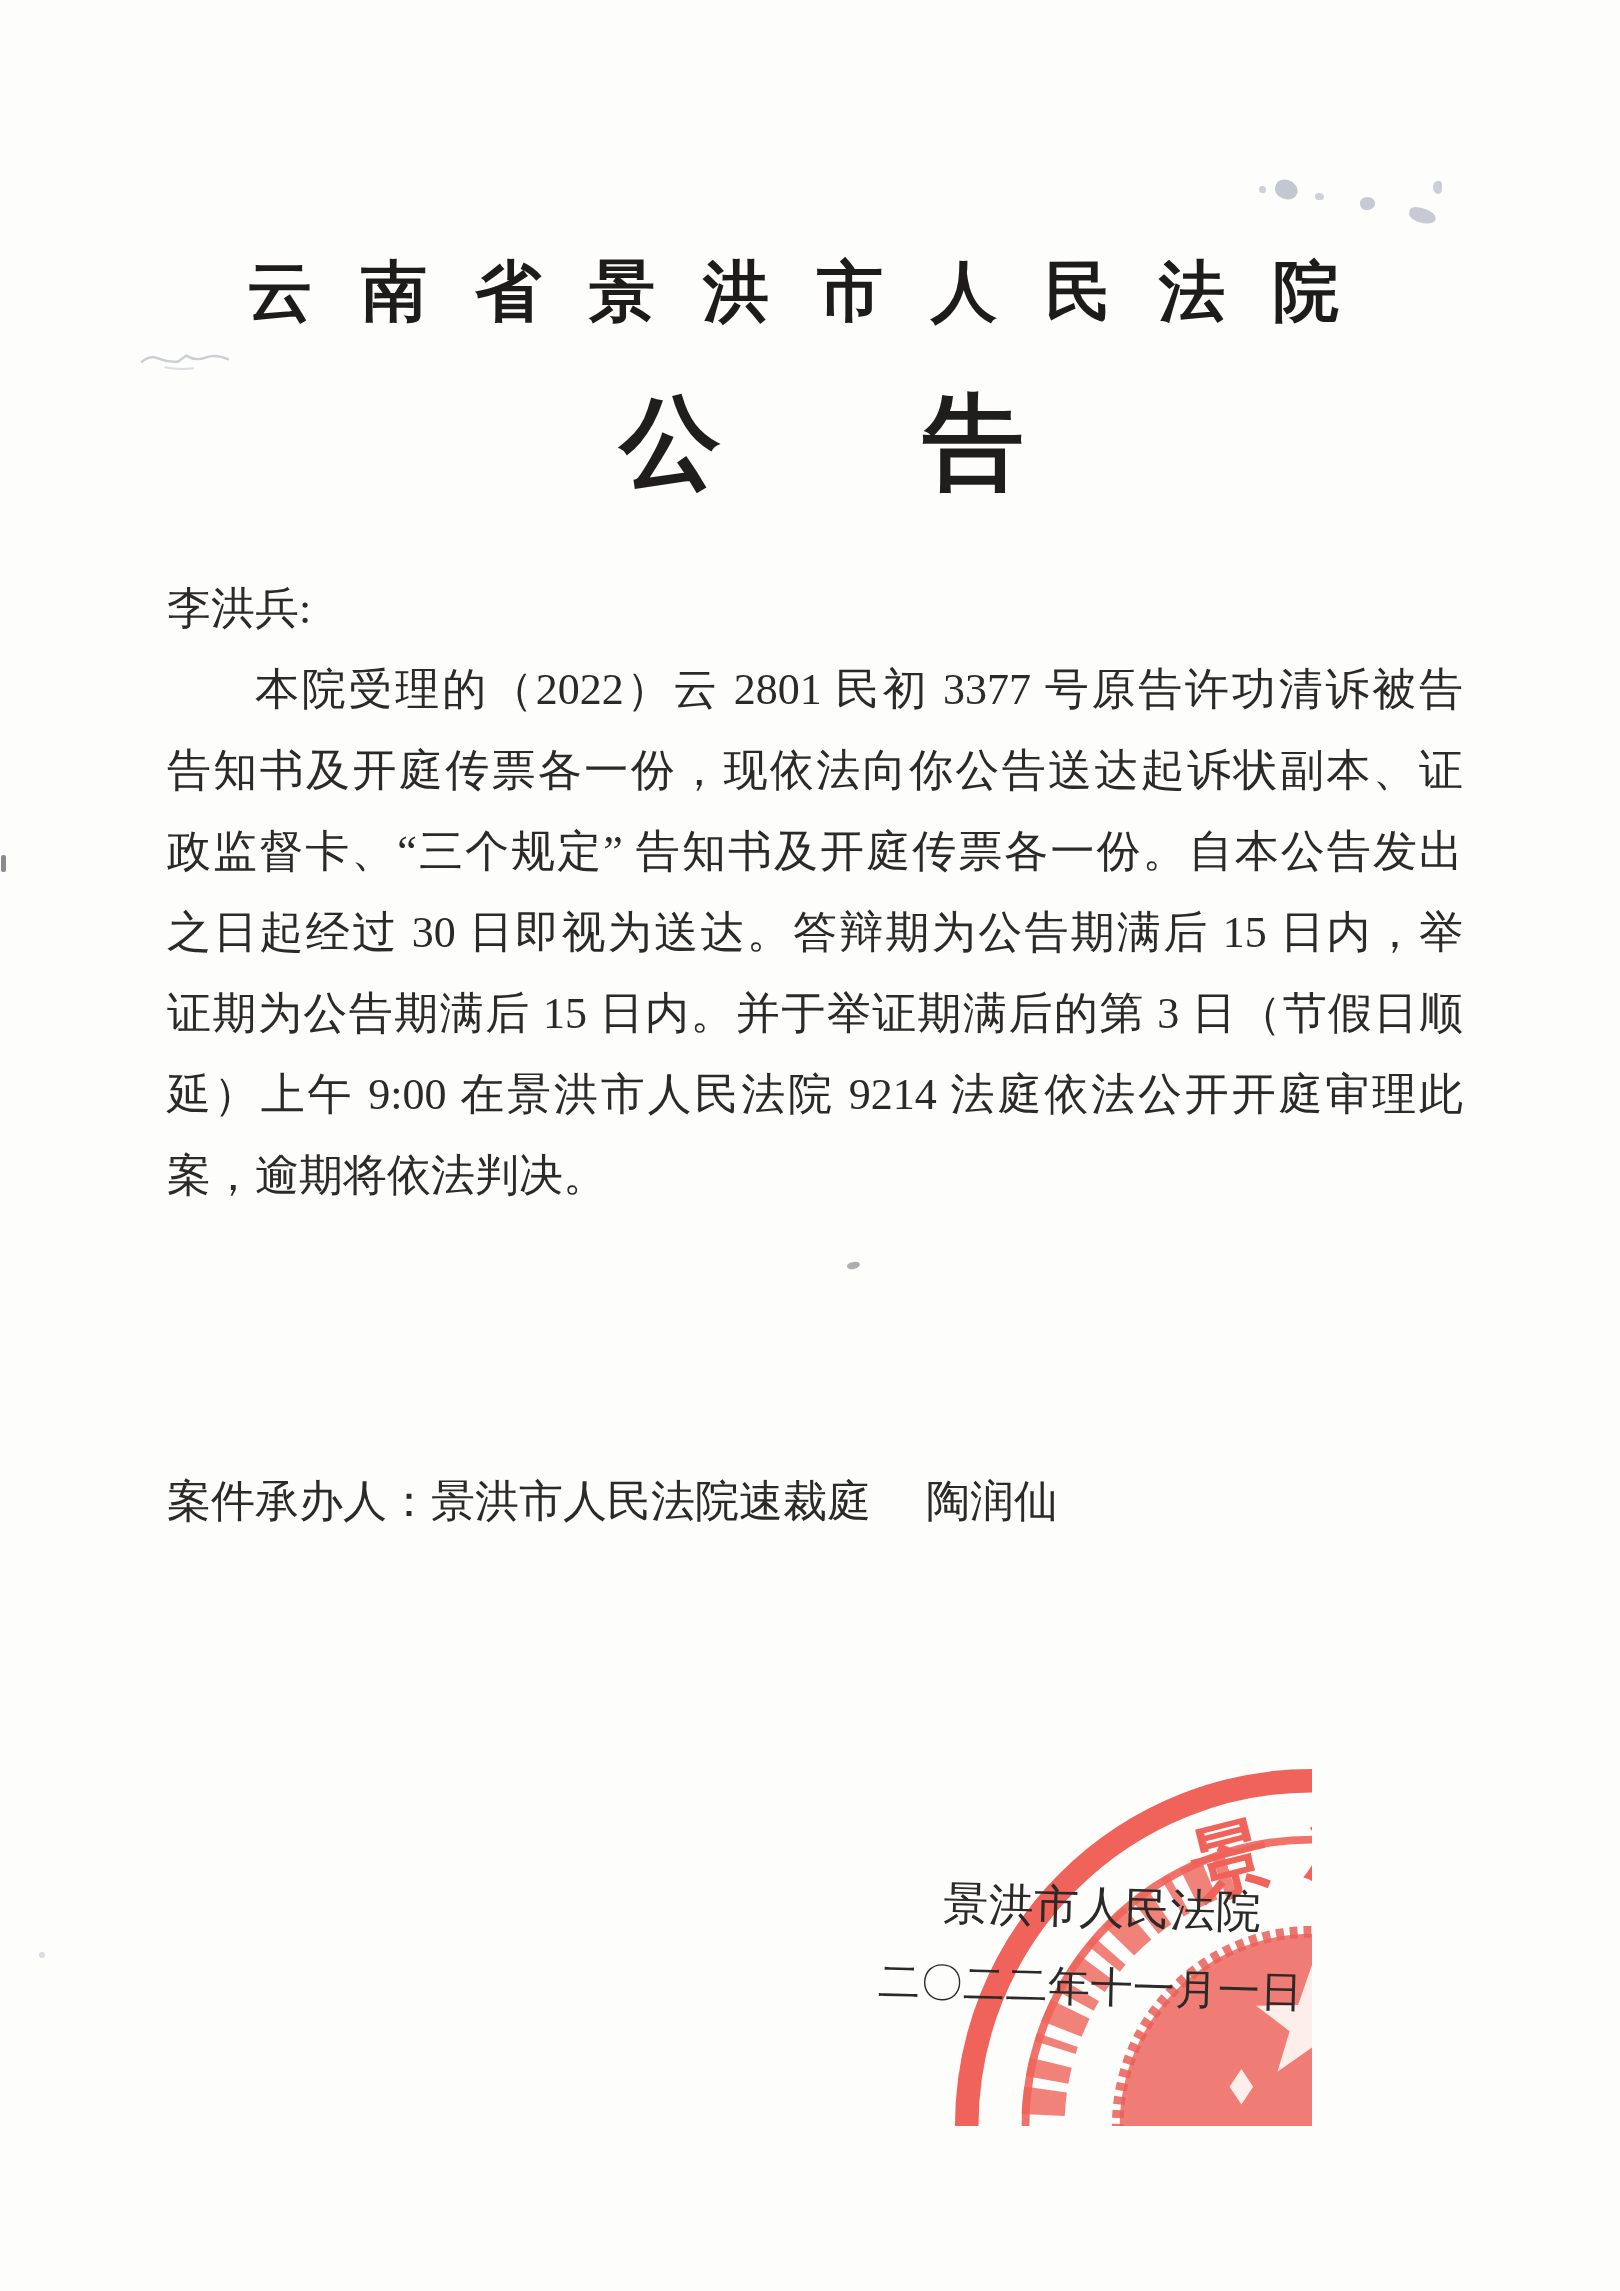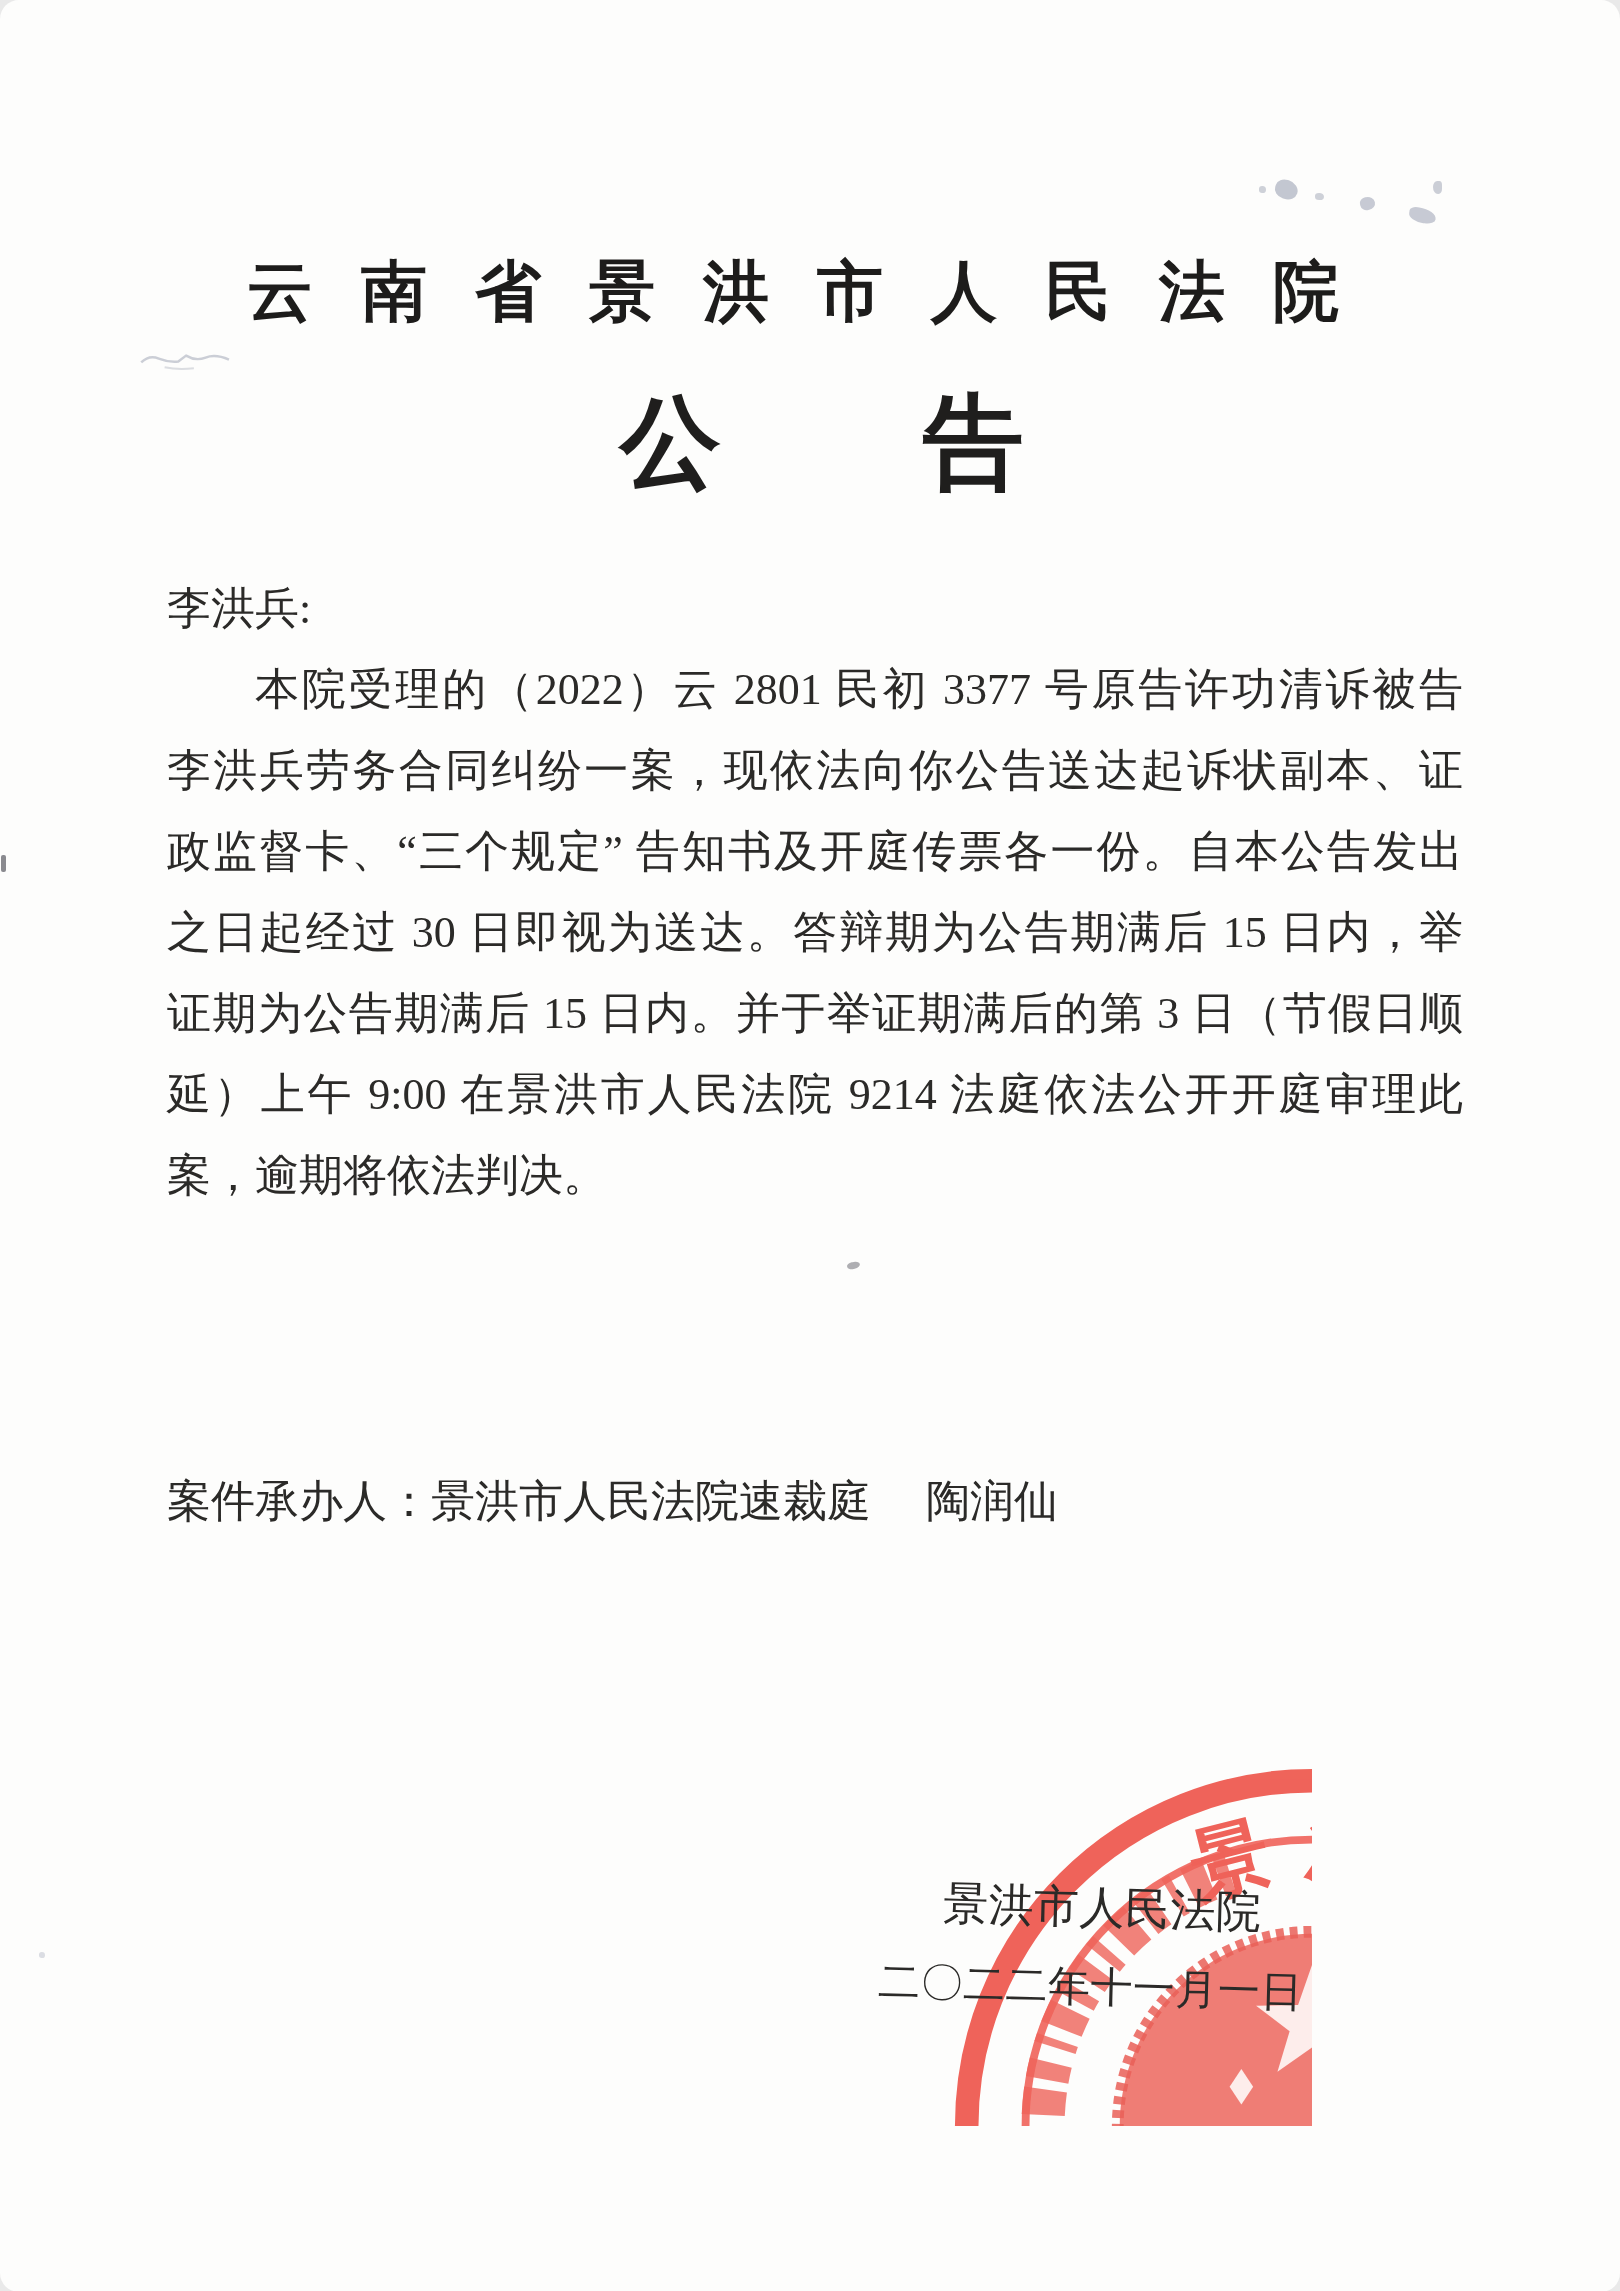--- a/index.html
+++ b/index.html
@@ -4,21 +4,20 @@
 <style>
   html,body{margin:0;padding:0;background:#e9e9e9;}
   .page{
     position:relative;
     width:1620px;height:2292px;
     margin:0 auto;
     background:#fdfdfc;
     overflow:hidden;
     font-family:"Liberation Serif","DejaVu Serif",serif;
     color:#2e2d2b;
-    border-radius:19px;
   }
   .court-title{
     position:absolute;left:247px;top:247px;
     font-size:66px;font-weight:bold;
     letter-spacing:48px;white-space:nowrap;
     color:#1d1c1b;
   }
   .notice-title{
     position:absolute;left:0;right:0;top:388px;
     text-align:center;
@@ -73,21 +72,21 @@
   <div class="speck" style="left:847px;top:1262px;width:12.7px;height:6.9px;background:#6d6d74;opacity:.55;transform:rotate(-14deg)"></div>
   <div class="speck" style="left:39px;top:1952px;width:5.9px;height:5.9px;opacity:.5"></div>
 
   <div class="court-title">云南省景洪市人民法院</div>
 
   <div class="notice-title">公　　告</div>
 
   <div class="body-block">
     <div class="body-line">李洪兵:</div>
     <div class="body-line justify indent">本院受理的（2022）云 2801 民初 3377 号原告许功清诉被告</div>
-    <div class="body-line justify">李洪兵劳务合同纠纷一案，现依法向你公告送达起诉状副本、证</div>
+    <div class="body-line justify">告知书及开庭传票各一份，现依法向你公告送达起诉状副本、证</div>
     <div class="body-line justify">政监督卡、“三个规定” 告知书及开庭传票各一份。自本公告发出</div>
     <div class="body-line justify">之日起经过 30 日即视为送达。答辩期为公告期满后 15 日内，举</div>
     <div class="body-line justify">证期为公告期满后 15 日内。并于举证期满后的第 3 日（节假日顺</div>
     <div class="body-line justify">延）上午 9:00 在景洪市人民法院 9214 法庭依法公开开庭审理此</div>
     <div class="body-line">案，逾期将依法判决。</div>
   </div>
 
   <div class="contact-block">
     <div>案件承办人：景洪市人民法院速裁庭　 陶润仙</div>
   </div>

